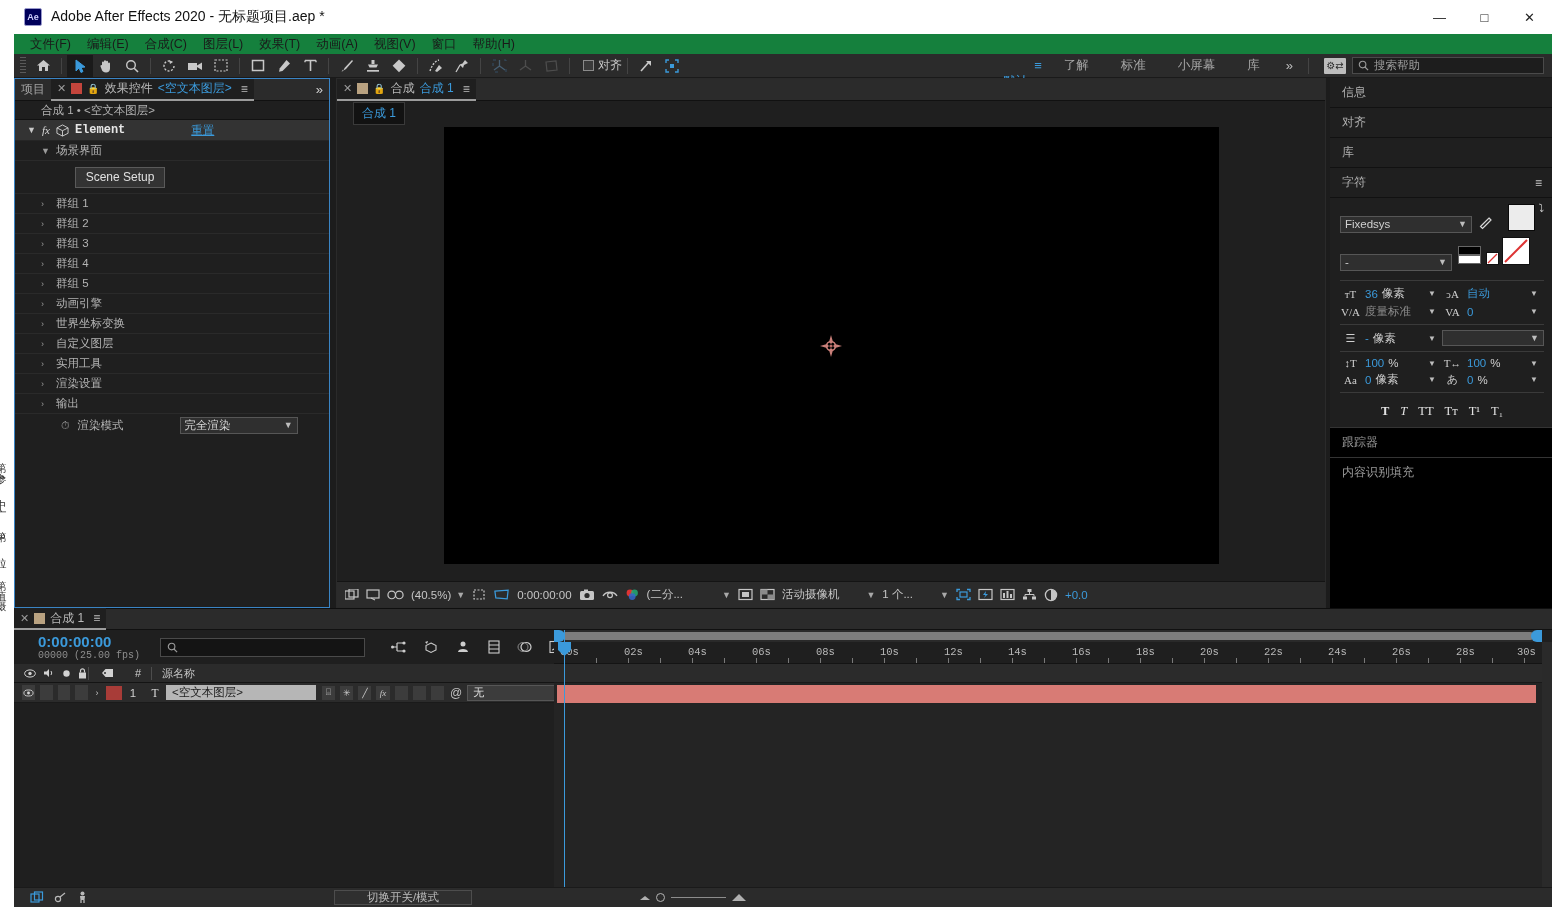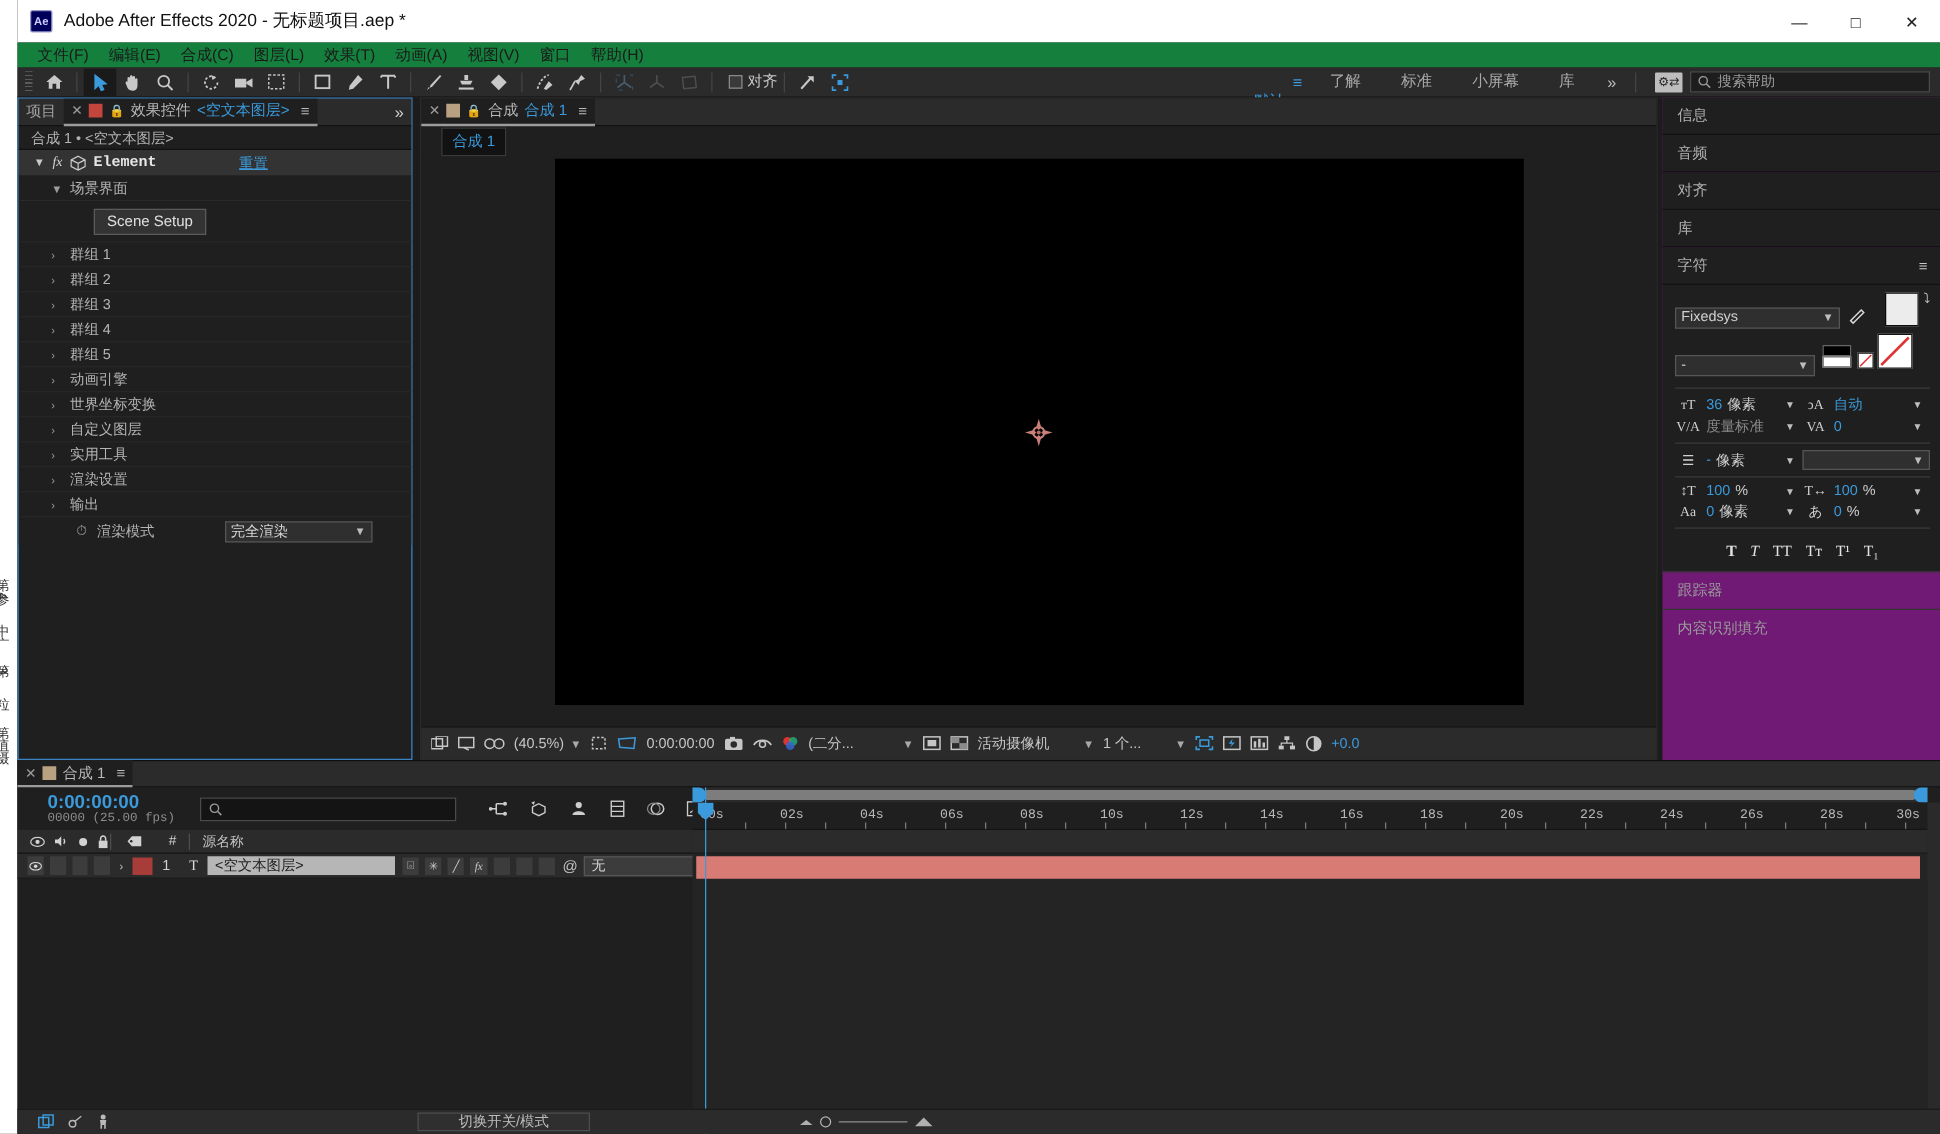--- a/index.html
+++ b/index.html
@@ -103,21 +103,21 @@
   .ptab.active { background: #1f1f1f; border-bottom: 2px solid #9c9c9c; color:#b9b9b9;}
   .ptab .x { font-size: 11px; color: #9b9b9b; }
   .sw { width: 11px; height: 11px; background: #c4453c; }
   .sw.tan { background: #b9a281; }
   .lock { font-size: 10px; color: #bdbdbd; }
   .ptab .blue { color: #3b9adb; }
   .ptab-menu { margin-left: 4px; color: #bdbdbd; font-size: 12px; }
   .dbl-chev { position: absolute; right: 6px; color: #cfcfcf; font-size: 13px; }
   .subhead {
     height: 19px; background: #1f1f1f; display: flex; align-items: center;
-    padding-left: 10px; font-size: 11.5px; color: #b2b2b2; border-bottom: 1px solid #111;
+    padding-left: 26px; font-size: 11.5px; color: #b2b2b2; border-bottom: 1px solid #111;
   }
   .fx-row {
     height: 21px; background: #333333; display: flex; align-items: center;
     padding-left: 12px; gap: 6px; border-bottom: 1px solid #252525;
   }
   .fx-row .tw { color: #c8c8c8; font-size: 9px; }
   .fx-row .fx { color: #d8d8d8; font-size: 11px; font-style: italic; font-family:"Liberation Serif",serif;}
   .fx-row .cube { color: #cfcfcf; font-size: 12px; }
   .fx-row .nm { color: #e6e6e6; font-size: 12px; font-family: "Liberation Mono", monospace; font-weight: bold;}
   .fx-row .reset { color: #3b9adb; font-size: 11.5px; margin-left: 60px; text-decoration: underline; }
@@ -172,21 +172,21 @@
   .cf-ico { color: #c6c6c6; font-size: 13px; display: flex; align-items: center; }
   .cf-val { color: #c6c6c6; font-size: 11.5px; }
   .cf-sel {
     display: flex; align-items: center; gap: 5px; color: #c6c6c6; font-size: 11.5px;
   }
   .cf-sel .cv { font-size: 9px; color: #a9a9a9; }
   .blue-ico { color: #3b9adb; }
   
   .right-panel {
     position: absolute; right: 0; top: 0; width: 222px; bottom: 0;
-    background: #701a75;
+    background: #000000;
   }
   .rp-head {
     height: 30px; display: flex; align-items: center; padding-left: 12px;
     font-size: 12px; color: #b0b0b0; border-bottom: 1px solid #111;
     background: #1f1f1f;
   }
   .rp-head .menu { margin-left: auto; margin-right: 10px; color: #c9c9c9; font-size: 12px; }
   .char-body { padding: 6px 8px 4px 10px; background: #1f1f1f; }
   .crow { display: flex; align-items: center; gap: 6px; margin-bottom: 5px; }
   .fsel {
@@ -698,23 +698,20 @@
               <path d="M7 1.4 A5.6 5.6 0 017 12.6 Z" fill="#c6c6c6"></path>
             </svg>
         </span>
         <span class="cf-val blue-ico">+0.0</span>
       </div>
     </div>
 
     <div class="right-panel">
       <div class="rp-head">
         <span>信息</span>
-      </div>
-      <div class="rp-head">
-        <span>音频</span>
       </div>
       <div class="rp-head">
         <span>对齐</span>
       </div>
       <div class="rp-head">
         <span>库</span>
       </div>
 
       <div class="rp-head">
         <span>字符</span>

